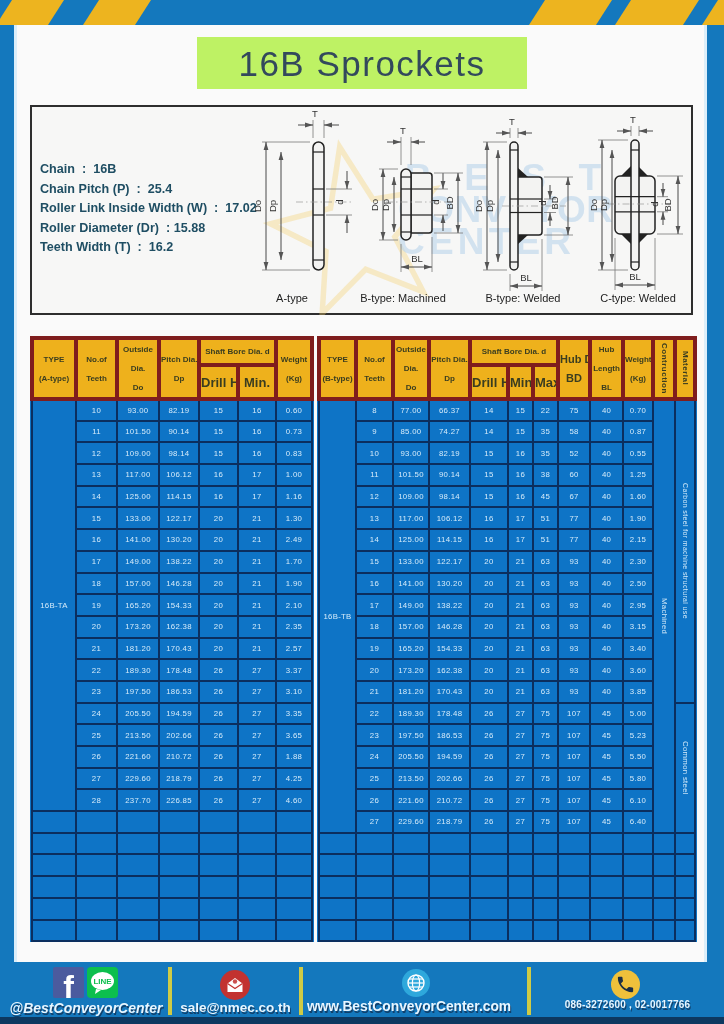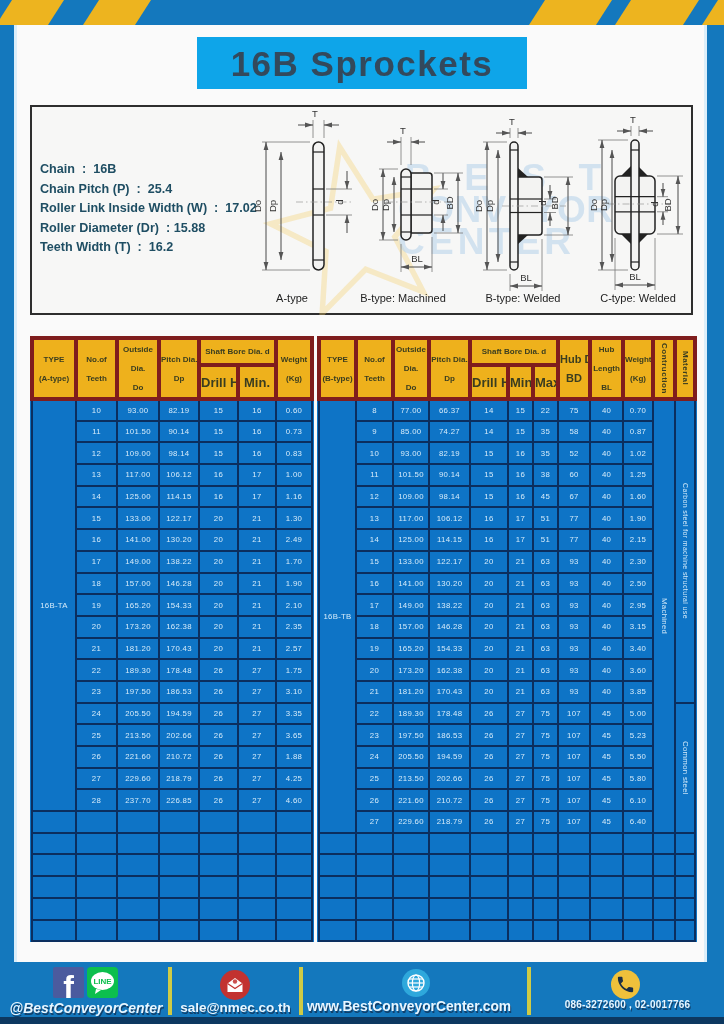--- a/index.html
+++ b/index.html
@@ -31,22 +31,22 @@
     <polygon points="718,0 724,0 724,25 702,25"></polygon>
   </g>
 </svg>
 
 <div class="abs" style="left:0;top:25px;width:14px;height:937px;background:#1478bd"></div>
 <div class="abs" style="left:14px;top:25px;width:3px;height:937px;background:#dbeefa"></div>
 
 <div class="abs" style="left:707px;top:25px;width:17px;height:937px;background:#1478bd"></div>
 <div class="abs" style="left:704px;top:25px;width:3px;height:937px;background:#dbeefa"></div>
 
-<div class="abs" style="left:197px;top:37px;width:330px;height:52px;background:#0ea5e9;
-     color:#33495c;font-size:35px;font-weight:bold;text-align:center;line-height:53px;
+<div class="abs" style="left:197px;top:37px;width:330px;height:52px;background:#bef264;
+     color:#33495c;font-size:35px;font-weight:normal;text-align:center;line-height:53px;
      letter-spacing:1.5px;">16B Sprockets</div>
 
 <div class="abs" style="left:30px;top:105px;width:663px;height:210px;background:#f7f7f6;
      border:2px solid #2e2e2e;box-sizing:border-box;"></div>
 
 <div class="abs" style="left:40px;top:160px;color:#1f4e63;font-size:12.6px;font-weight:bold;
      line-height:19.5px;white-space:pre;">Chain  :  16B
 Chain Pitch (P)  :  25.4
 Roller Link Inside Width (W)  :  17.02
 Roller Diameter (Dr)  : 15.88
@@ -375,21 +375,21 @@
           <td>20</td>
           <td>21</td>
           <td>2.57</td>
         </tr>
 <tr class="d">
           <td>22</td>
           <td>189.30</td>
           <td>178.48</td>
           <td>26</td>
           <td>27</td>
-          <td>1.75</td>
+          <td>3.37</td>
         </tr>
 <tr class="d">
           <td>23</td>
           <td>197.50</td>
           <td>186.53</td>
           <td>26</td>
           <td>27</td>
           <td>3.10</td>
         </tr>
 <tr class="d">
@@ -555,21 +555,21 @@
         </tr>
 <tr class="d">
           <td>10</td>
           <td>93.00</td>
           <td>82.19</td>
           <td>15</td>
           <td>16</td>
           <td>35</td>
           <td>52</td>
           <td>40</td>
-          <td>1.02</td>
+          <td>0.55</td>
         </tr>
 <tr class="d">
           <td>11</td>
           <td>101.50</td>
           <td>90.14</td>
           <td>15</td>
           <td>16</td>
           <td>38</td>
           <td>60</td>
           <td>40</td>

